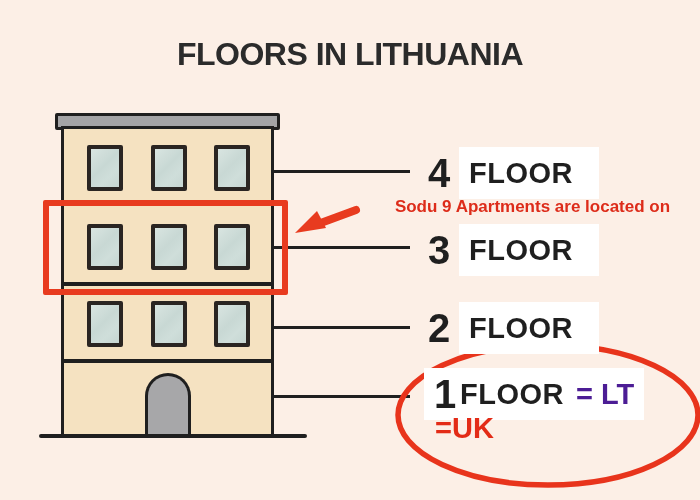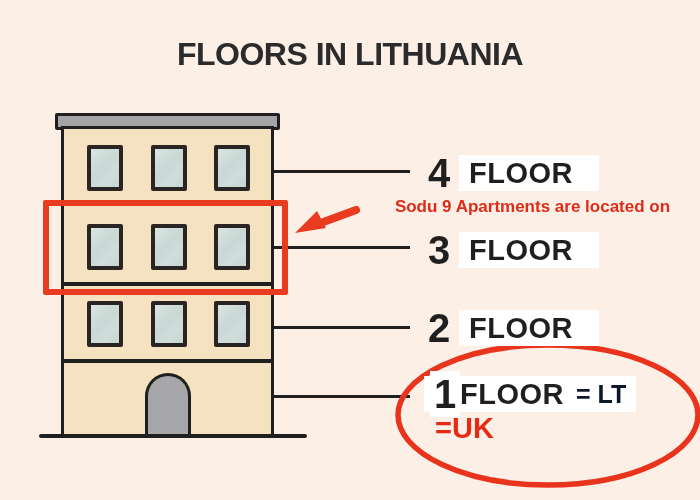--- a/index.html
+++ b/index.html
@@ -54,24 +54,24 @@
   
   .label-row{display:flex;align-items:center;height:46px;left:424px;}
   #row-4{top:150px;} #row-3{top:227px;} #row-2{top:305px;} #row-1{top:371px;}
   .floor-num{
     font-size:40px;font-weight:bold;color:#1f1f1f;
     width:30px;text-align:center;margin-right:5px;line-height:46px;
   }
   .label-box{
     background:#ffffff;
     display:flex;align-items:center;
-    padding:4px 10px;min-width:140px;height:36px;box-sizing:border-box;
+    padding:4px 10px;min-width:140px;height:52px;box-sizing:border-box;
   }
   .floor-word{font-size:29px;font-weight:bold;color:#1f1f1f;letter-spacing:0.5px;line-height:1;}
-  .red-suffix{font-size:25px;font-weight:bold;color:#0f172a;margin-left:12px;line-height:1;}
+  .red-suffix{font-size:29px;font-weight:bold;color:#4c1d95;margin-left:12px;line-height:1;}
   #row-1 .label-box{padding-left:6px;}
   #row-1 .floor-num{background:#ffffff;margin-right:0;}
 
   
   #ground-row{left:427px;top:412px;display:flex;align-items:center;}
   #ground-label{font-size:28px;font-weight:bold;color:#2d2d2d;letter-spacing:-0.5px;}
   #ground-suffix{font-size:29px;font-weight:bold;color:#e32b16;margin-left:8px;}
 
   
   #annotation{

